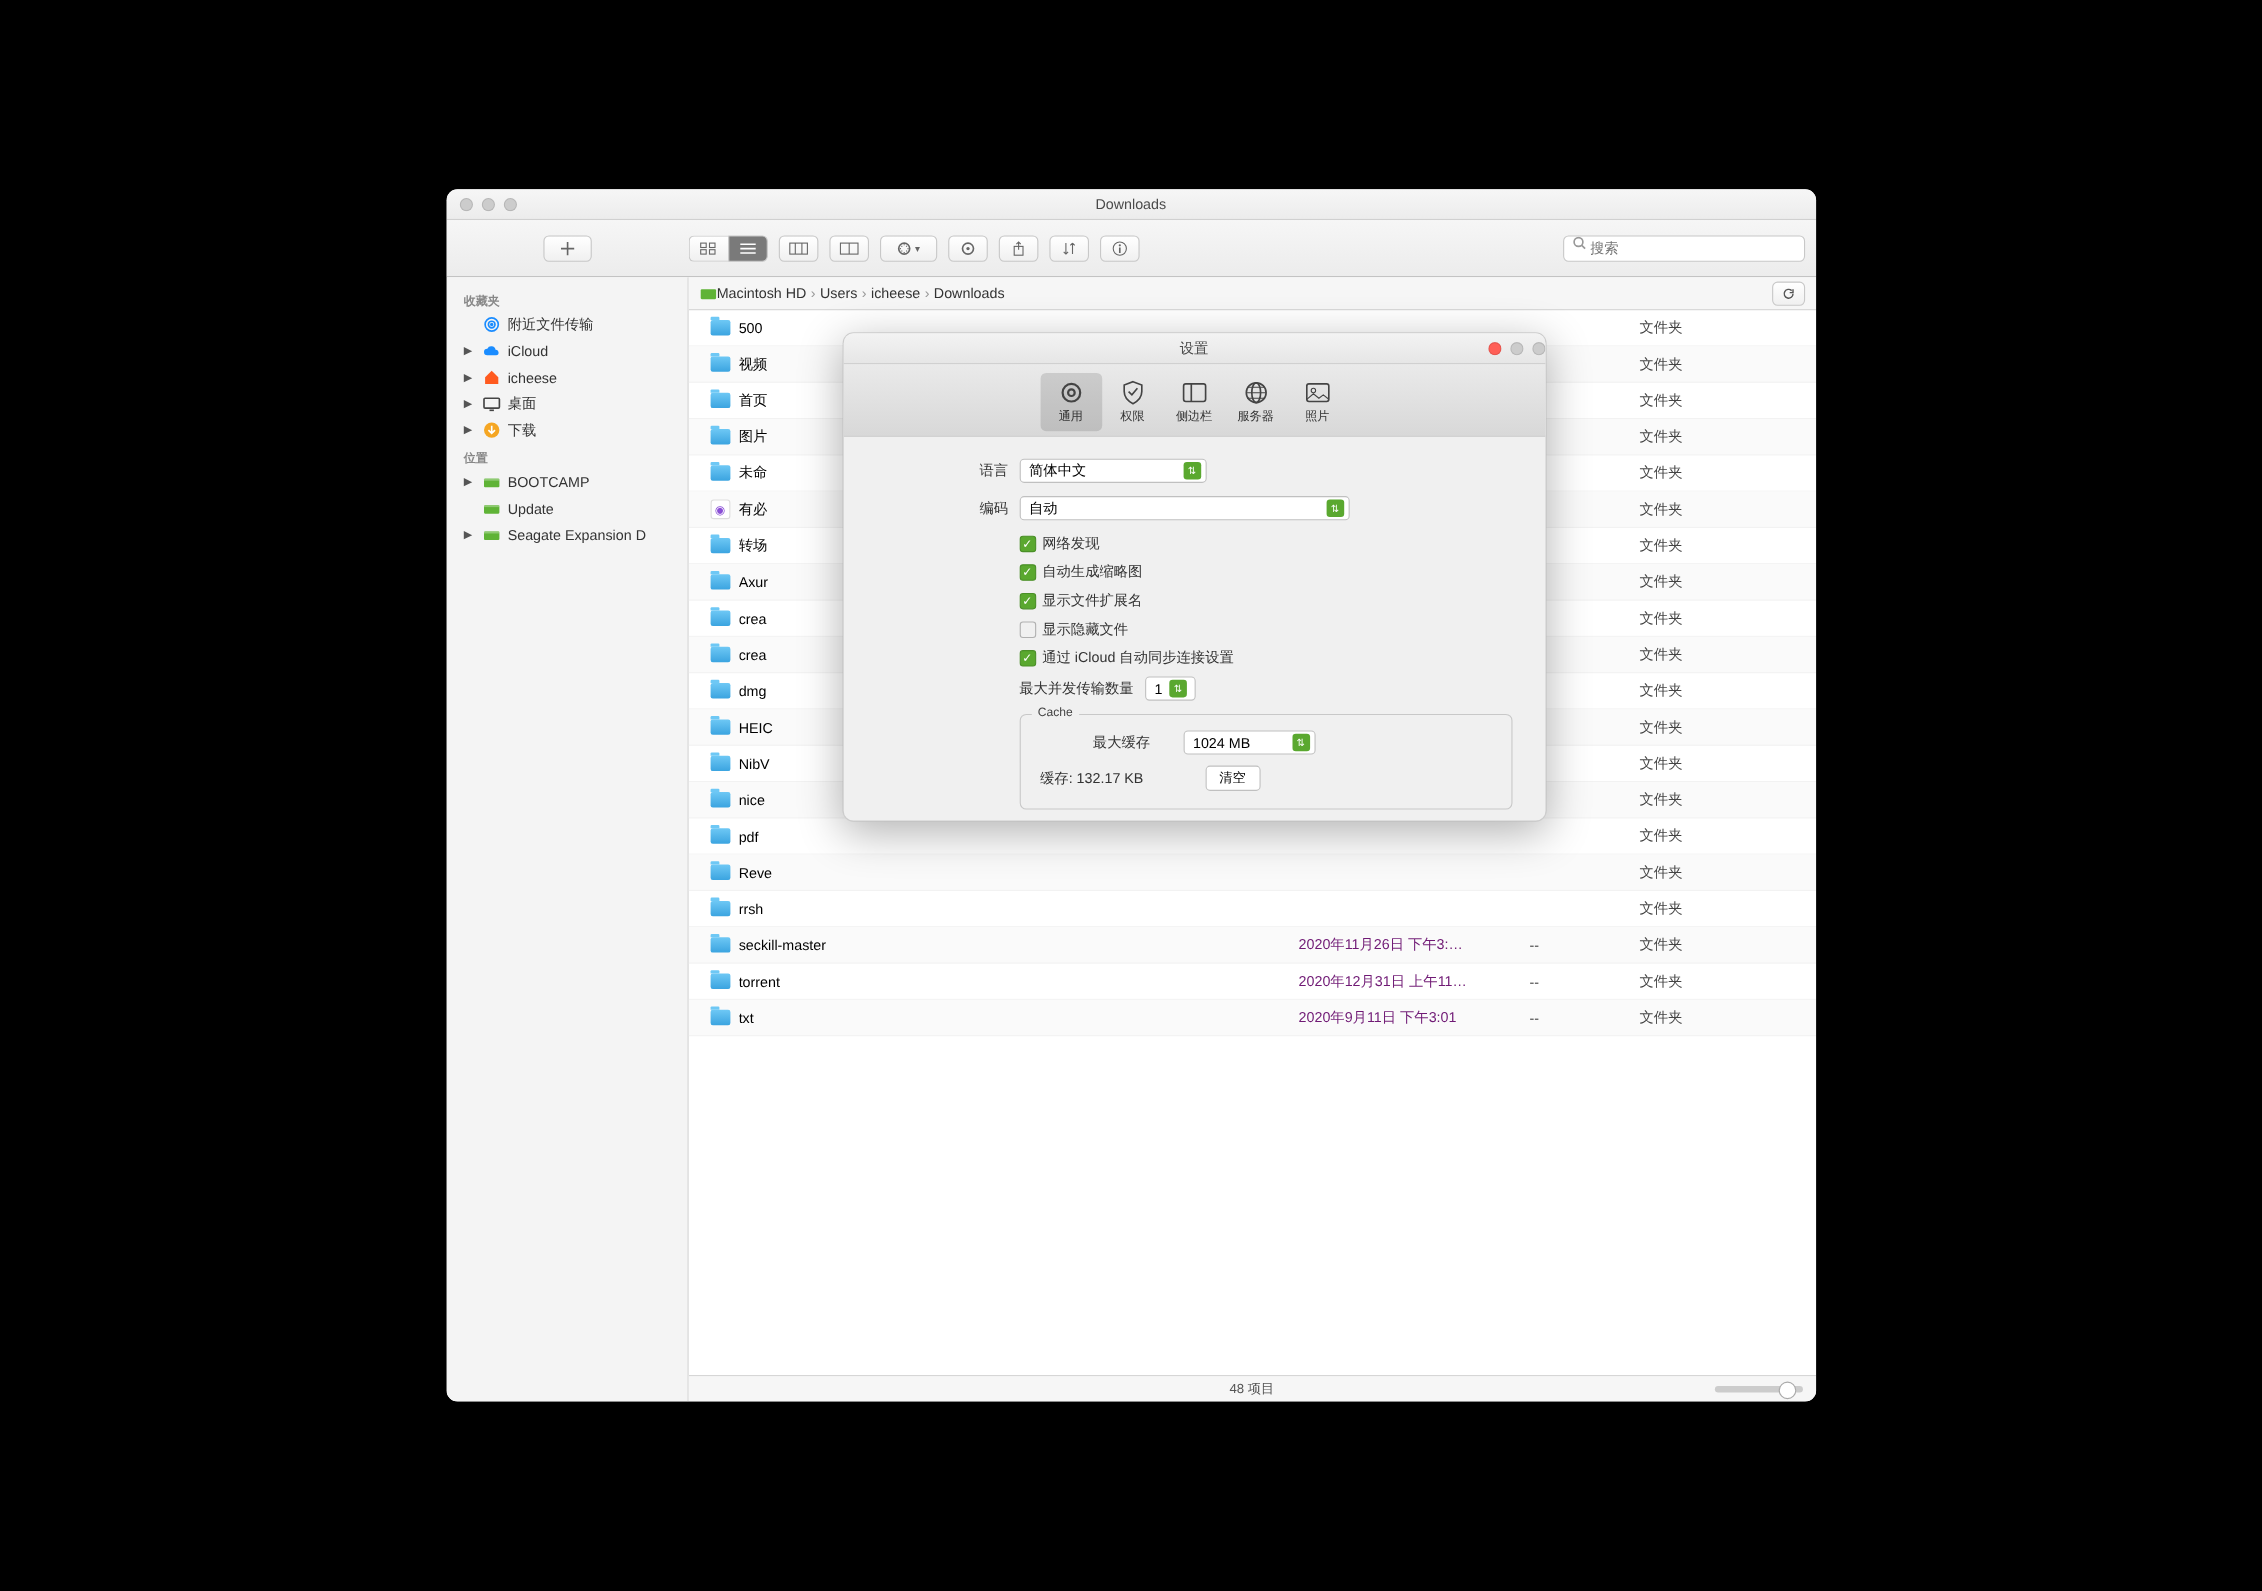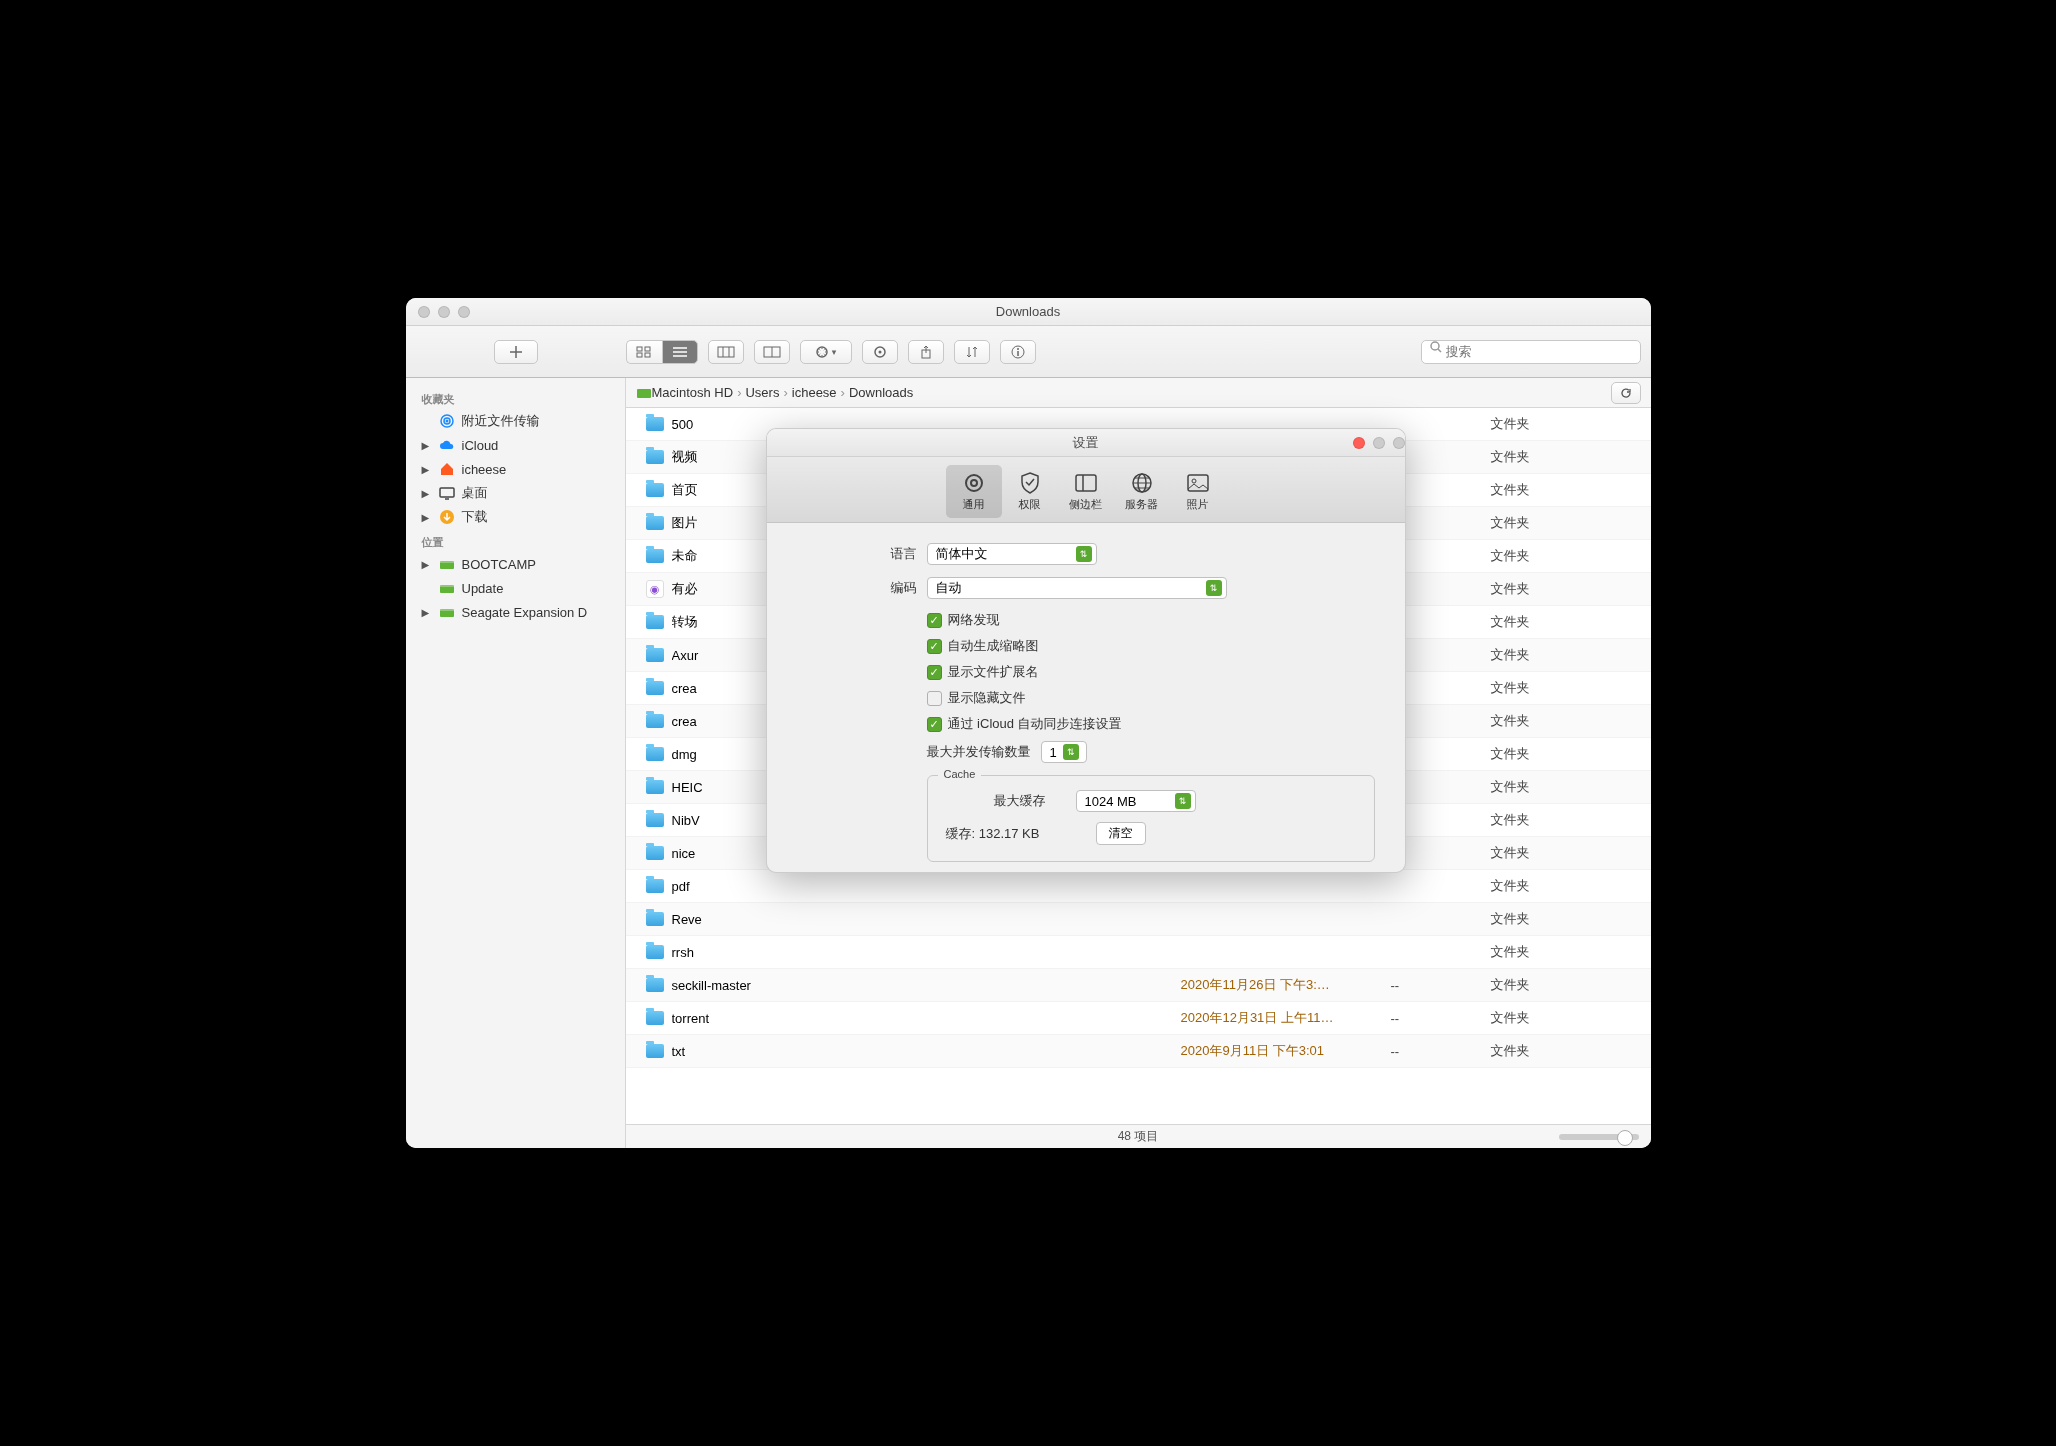--- a/index.html
+++ b/index.html
@@ -1,19 +1,19 @@
 <!DOCTYPE html>
 <html><head>
 <meta charset="utf-8">
 <style>
 * { margin: 0; padding: 0; box-sizing: border-box; font-family: -apple-system, "Helvetica Neue", "PingFang SC", sans-serif; }
 body { background: #000; display: flex; align-items: center; justify-content: center; min-height: 100vh; padding: 20px; }
 
 .finder-window {
-  width: 1245px; height: 850px; background: #fff; border-radius: 10px;
+  width: 1245px; height: 1102px; background: #fff; border-radius: 10px;
   box-shadow: 0 20px 60px rgba(0,0,0,0.5); overflow: hidden; display: flex; flex-direction: column;
   position: relative;
 }
 
 
 .titlebar { height: 28px; background: linear-gradient(#f6f6f6,#ececec); border-bottom: 1px solid #d0d0d0;
   display: flex; align-items: center; position: relative; }
 .traffic-lights { display: flex; gap: 8px; padding-left: 12px; }
 .tl { width: 12px; height: 12px; border-radius: 50%; background: #ccc; border: 0.5px solid rgba(0,0,0,0.1); }
 .win-title { position: absolute; left: 0; right: 0; text-align: center; font-size: 13px; color: #4a4a4a; pointer-events: none; }
@@ -56,21 +56,21 @@
 .c-name { flex: 1; }
 .c-size { width: 100px; }
 .c-kind { width: 160px; }
 .filelist { flex: 1; overflow-y: auto; font-size: 13px; }
 .row { display: flex; align-items: center; height: 33px; border-bottom: 1px solid #f2f2f2; }
 .row:nth-child(even) { background: #fafafa; }
 .row .folder-ico { width: 18px; height: 14px; background: linear-gradient(#6ec8f5,#3ba4e0); border-radius: 2px; margin: 0 8px 0 20px; position: relative; }
 .row .folder-ico::before { content:''; position:absolute; top:-3px; left:0; width:8px; height:3px; background:#6ec8f5; border-radius:1px 1px 0 0; }
 .row .purple-ico { width:18px;height:18px;background:#fff;border:1px solid #ddd;border-radius:3px;margin:0 8px 0 20px;display:flex;align-items:center;justify-content:center;color:#8a4fd6;font-size:11px; }
 .row .fn { flex: 1; white-space: nowrap; overflow: hidden; text-overflow: ellipsis; }
-.row .fd { width: 210px; color: #a16207; }
+.row .fd { width: 210px; color: #701a75; }
 .row .fs { width: 100px; color: #444; }
 .row .fk { width: 160px; color: #444; }
 .status { height: 24px; background: #f6f6f6; border-top: 1px solid #d6d6d6; display: flex; align-items: center;
   justify-content: center; font-size: 12px; color: #555; position: relative; }
 .zoom { position: absolute; right: 12px; width: 80px; height: 6px; background: #ccc; border-radius: 3px; }
 .zoom::after { content:''; position:absolute; right:6px; top:-4px; width:14px; height:14px; background:#fff; border:1px solid #aaa; border-radius:50%; }
 
 
 .modal { position: absolute; left: 360px; top: 130px; width: 640px; background: #f0f0f0; border-radius: 10px;
   box-shadow: 0 10px 40px rgba(0,0,0,0.3); overflow: hidden; border: 1px solid rgba(0,0,0,0.15); }

